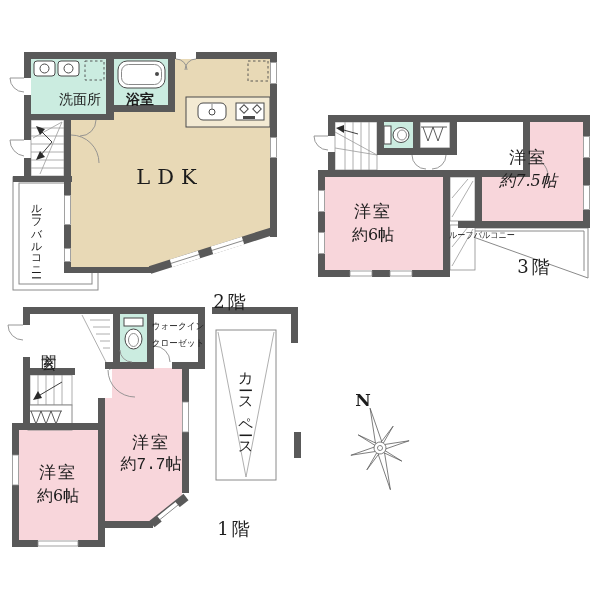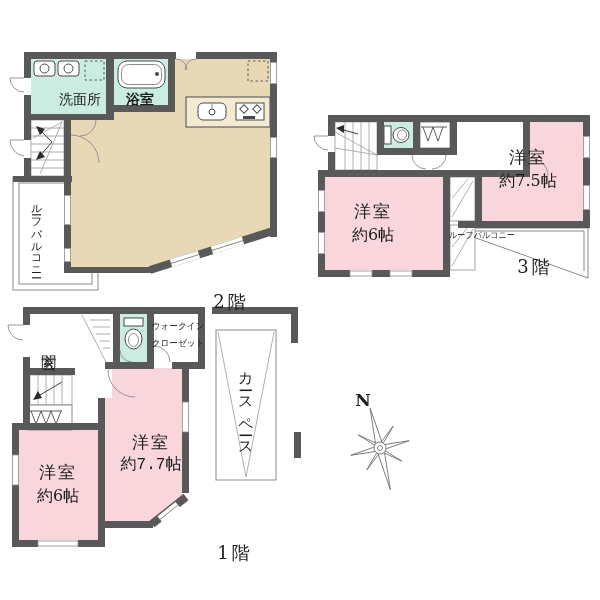--- a/index.html
+++ b/index.html
@@ -311,37 +311,38 @@
       <polygon class="rose" points="20,53 47,50.5 50,53 47,55.5"></polygon>
       <polygon class="rose" points="68,35 53.5,50 50,53 52,48"></polygon>
       <polygon class="rose" points="68,71 53.5,56 50,53 52,58"></polygon>
       <polygon class="rose" points="32,35 46.5,50 50,53 48,48"></polygon>
       <polygon class="rose" points="32,71 46.5,56 50,53 48,58"></polygon>
       <circle class="rose" cx="50" cy="53" r="6" fill="none"></circle>
       <circle class="rose" cx="50" cy="53" r="2.5" fill="none"></circle>
     </g>
   </svg>
 
+  <div class="lbl" style="left:105px;top:166px;width:130px;font-size:21px;letter-spacing:7px;">LDK</div>
   <div class="lbl" style="left:43px;top:92px;width:74px;font-size:14px;">洗面所</div>
   <div class="lbl" style="left:111px;top:92px;width:58px;font-size:14px;font-weight:bold;">浴室</div>
   <div class="lbl vtext" style="left:30px;top:184px;height:102px;font-size:11px;">ルーフバルコニー</div>
   <div class="lbl" style="left:196px;top:268px;width:70px;font-size:18px;letter-spacing:3px;margin-top:25px;">2階</div>
 
   <div class="lbl" style="left:488px;top:149px;width:80px;font-size:17px;letter-spacing:2px;">洋室</div>
-  <div class="lbl" style="left:483px;top:173px;width:90px;font-size:16px;">約7.5帖</div>
+  <div class="lbl" style="left:483px;top:173px;width:90px;font-size:16px;font-style:italic;">約7.5帖</div>
   <div class="lbl" style="left:333px;top:203px;width:80px;font-size:17px;letter-spacing:2px;">洋室</div>
   <div class="lbl" style="left:328px;top:227px;width:90px;font-size:16px;">約6帖</div>
   <div class="lbl" style="left:449px;top:231px;width:70px;font-size:9px;transform:scaleX(0.9);transform-origin:left;">ルーフバルコニー</div>
   <div class="lbl" style="left:500px;top:258px;width:70px;font-size:18px;letter-spacing:3px;">3階</div>
 
   <div class="lbl vtext" style="left:40px;top:317px;height:52px;font-size:15px;">玄関</div>
   <div class="lbl" style="left:149px;top:322px;width:58px;font-size:9px;transform:scaleX(0.95);">ウォークイン</div>
   <div class="lbl" style="left:149px;top:339px;width:58px;font-size:9px;transform:scaleX(0.95);">クローゼット</div>
   <div class="lbl vtext" style="left:237px;top:336px;height:142px;font-size:15px;letter-spacing:4px;">カースペース</div>
   <div class="lbl" style="left:111px;top:434px;width:80px;font-size:17px;letter-spacing:2px;">洋室</div>
   <div class="lbl" style="left:106px;top:457px;width:90px;font-size:16px;font-family:Liberation Mono, monospace;">約7.7帖</div>
   <div class="lbl" style="left:18px;top:464px;width:80px;font-size:17px;letter-spacing:2px;">洋室</div>
   <div class="lbl" style="left:13px;top:488px;width:90px;font-size:16px;">約6帖</div>
-  <div class="lbl" style="left:200px;top:544px;width:70px;font-size:18px;letter-spacing:3px;">1階</div>
+  <div class="lbl" style="left:200px;top:520px;width:70px;font-size:18px;letter-spacing:3px;">1階</div>
 
   <div class="lbl" style="left:348px;top:392px;width:30px;font-size:17px;font-weight:bold;">N</div>
 
 </div>
 
 </body></html>

